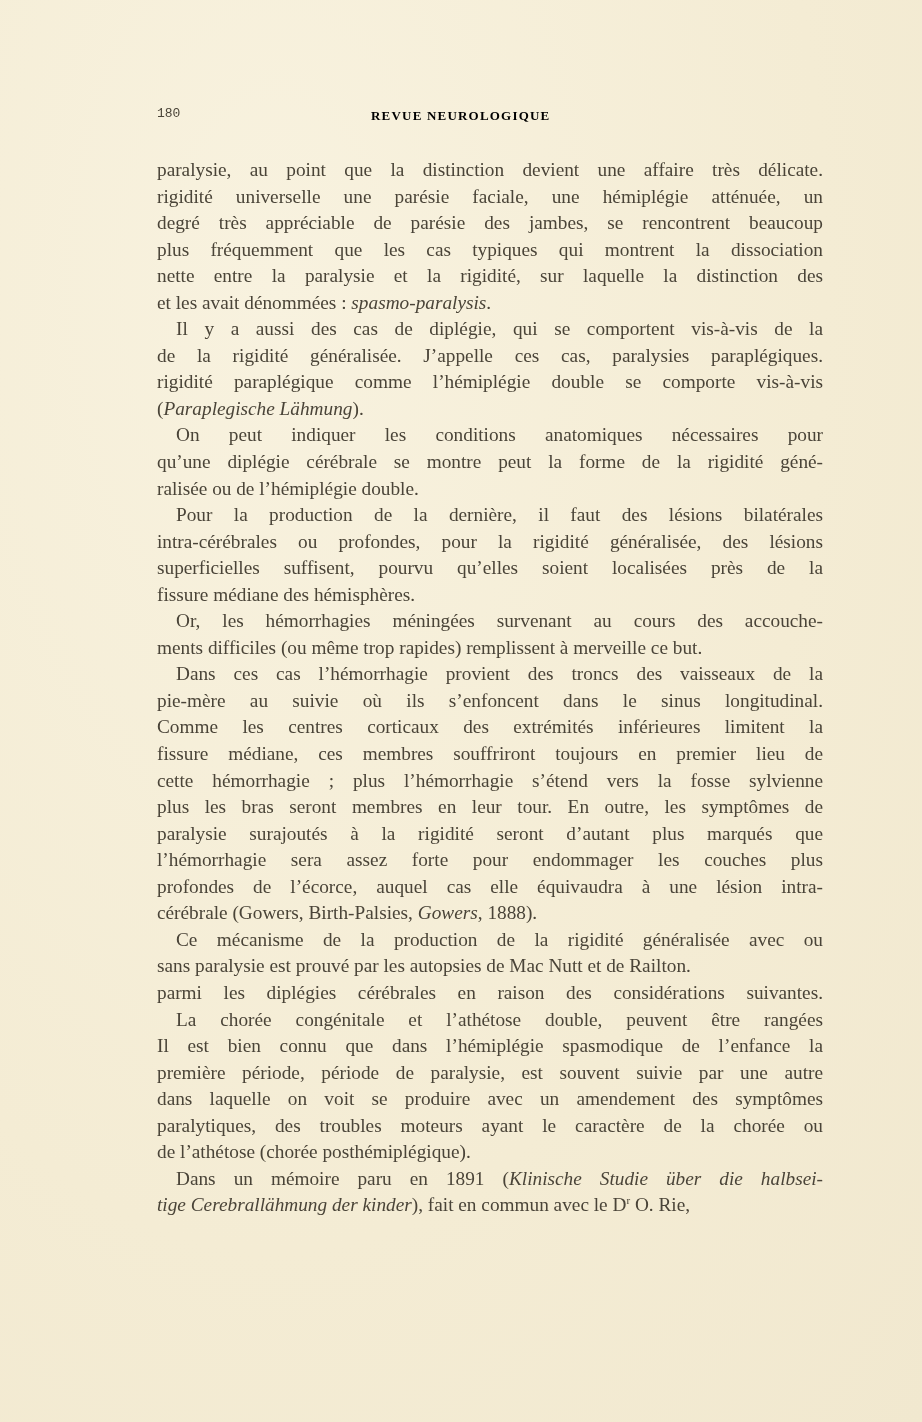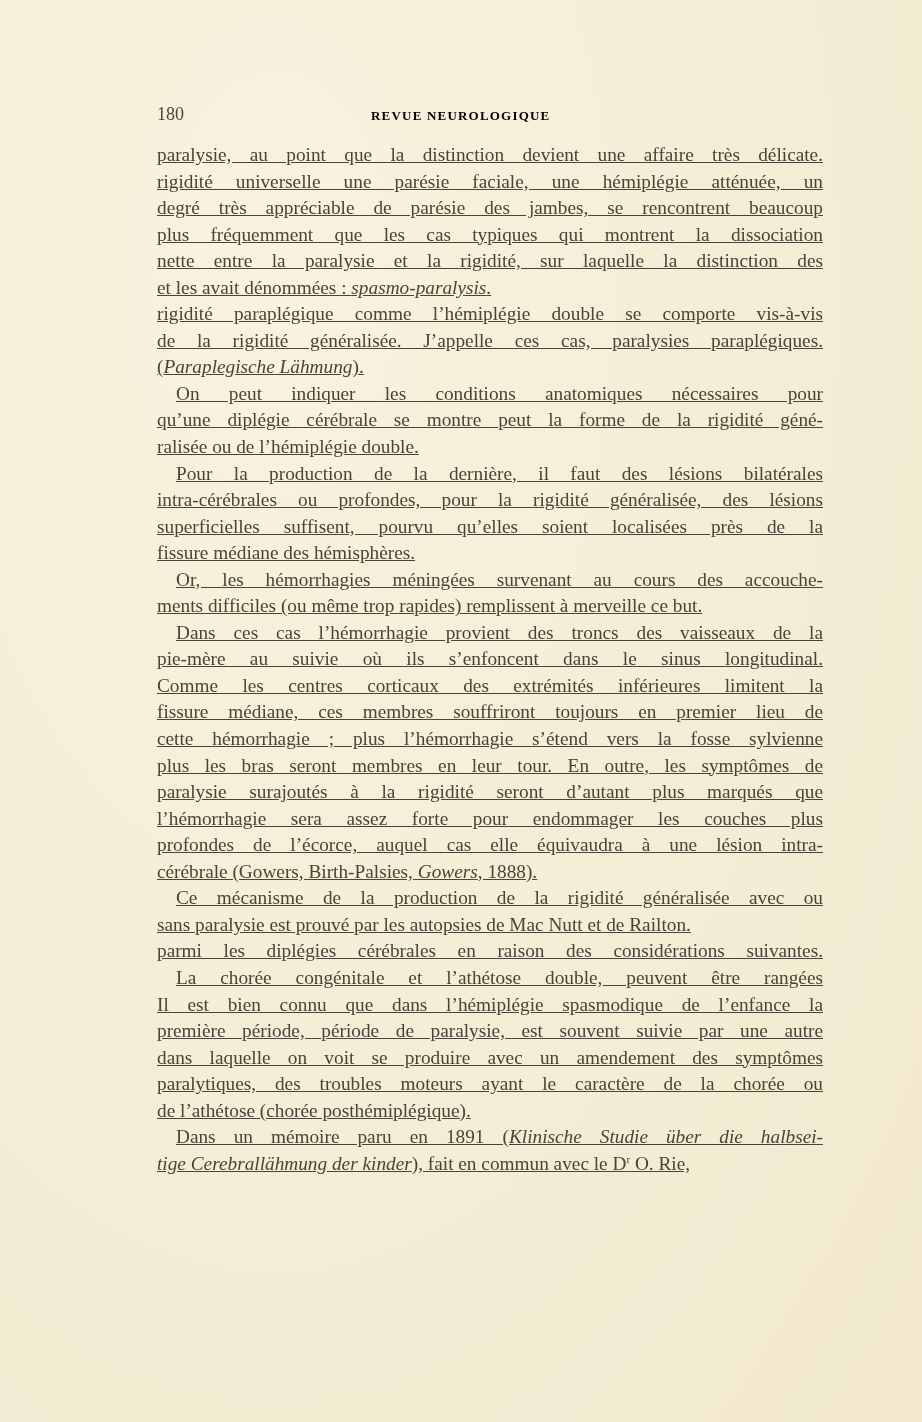--- a/index.html
+++ b/index.html
@@ -17,35 +17,35 @@
     width: 666px;
   }
   .running-head {
     position: relative;
     height: 26px;
     font-size: 17px;
     line-height: 26px;
   }
   .page-number {
     position: absolute; left: 0; top: 0;
-    font-size: 18px;
+    font-size: 13px;
+    font-family: Liberation Mono, monospace;
   }
   .journal-title {
     position: absolute; left: 214px; top: 2px;
     font-size: 13px;
     letter-spacing: 1.2px;
     font-weight: bold;
     color: #000000;
   }
   .body-text {
-    margin-top: 15px;
+    margin-top: 30px;
     font-size: 19.3px;
     line-height: 26.55px;
     text-align: justify;
-    text-decoration: underline;
   }
   .line {
     display: block;
     text-align: justify;
     text-align-last: justify;
     white-space: nowrap;
     height: 26.55px;
   }
   .line.last { text-align-last: left; }
   .line.indent { padding-left: 19px; }
@@ -63,22 +63,23 @@
   <div class="body-text" id="body-text">
       <div class="para-block">
         <span class="line"><span>paralysie, au point que la distinction devient une affaire très délicate.</span></span>
         <span class="line"><span>rigidité universelle une parésie faciale, une hémiplégie atténuée, un</span></span>
         <span class="line"><span>degré très appréciable de parésie des jambes, se rencontrent beaucoup</span></span>
         <span class="line"><span>plus fréquemment que les cas typiques qui montrent la dissociation</span></span>
         <span class="line"><span>nette entre la paralysie et la rigidité, sur laquelle la distinction des</span></span>
         <span class="line last"><span>et les avait dénommées : </span><em>spasmo-paralysis</em><span>.</span></span>
       </div>
       <div class="para-block">
+        <span class="line indent"><span>Il y a aussi des cas de diplégie, qui se comportent vis-à-vis de la</span></span>
+        <span class="line"><span>de la rigidité généralisée. J’appelle ces cas, paralysies paraplégiques.</span></span>
         <span class="line"><span>rigidité paraplégique comme l’hémiplégie double se comporte vis-à-vis</span></span>
-        <span class="line"><span>de la rigidité généralisée. J’appelle ces cas, paralysies paraplégiques.</span></span>
         <span class="line last"><span>(</span><em>Paraplegische Lähmung</em><span>).</span></span>
       </div>
       <div class="para-block">
         <span class="line indent"><span>On peut indiquer les conditions anatomiques nécessaires pour</span></span>
         <span class="line"><span>qu’une diplégie cérébrale se montre peut la forme de la rigidité géné-</span></span>
         <span class="line last"><span>ralisée ou de l’hémiplégie double.</span></span>
       </div>
       <div class="para-block">
         <span class="line indent"><span>Pour la production de la dernière, il faut des lésions bilatérales</span></span>
         <span class="line"><span>intra-cérébrales ou profondes, pour la rigidité généralisée, des lésions</span></span>

